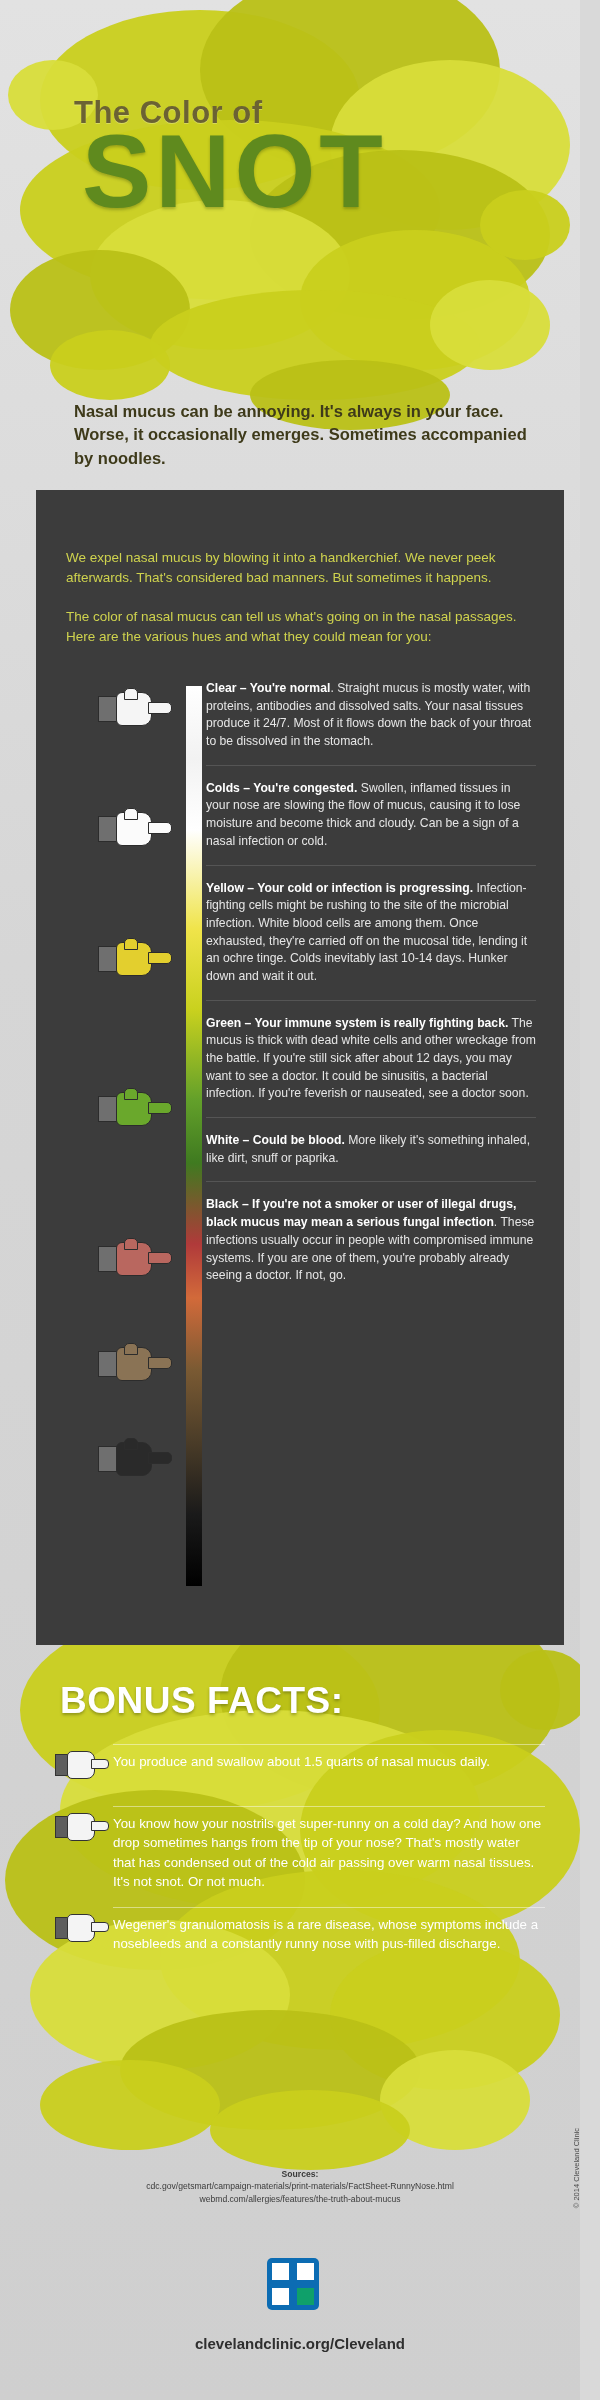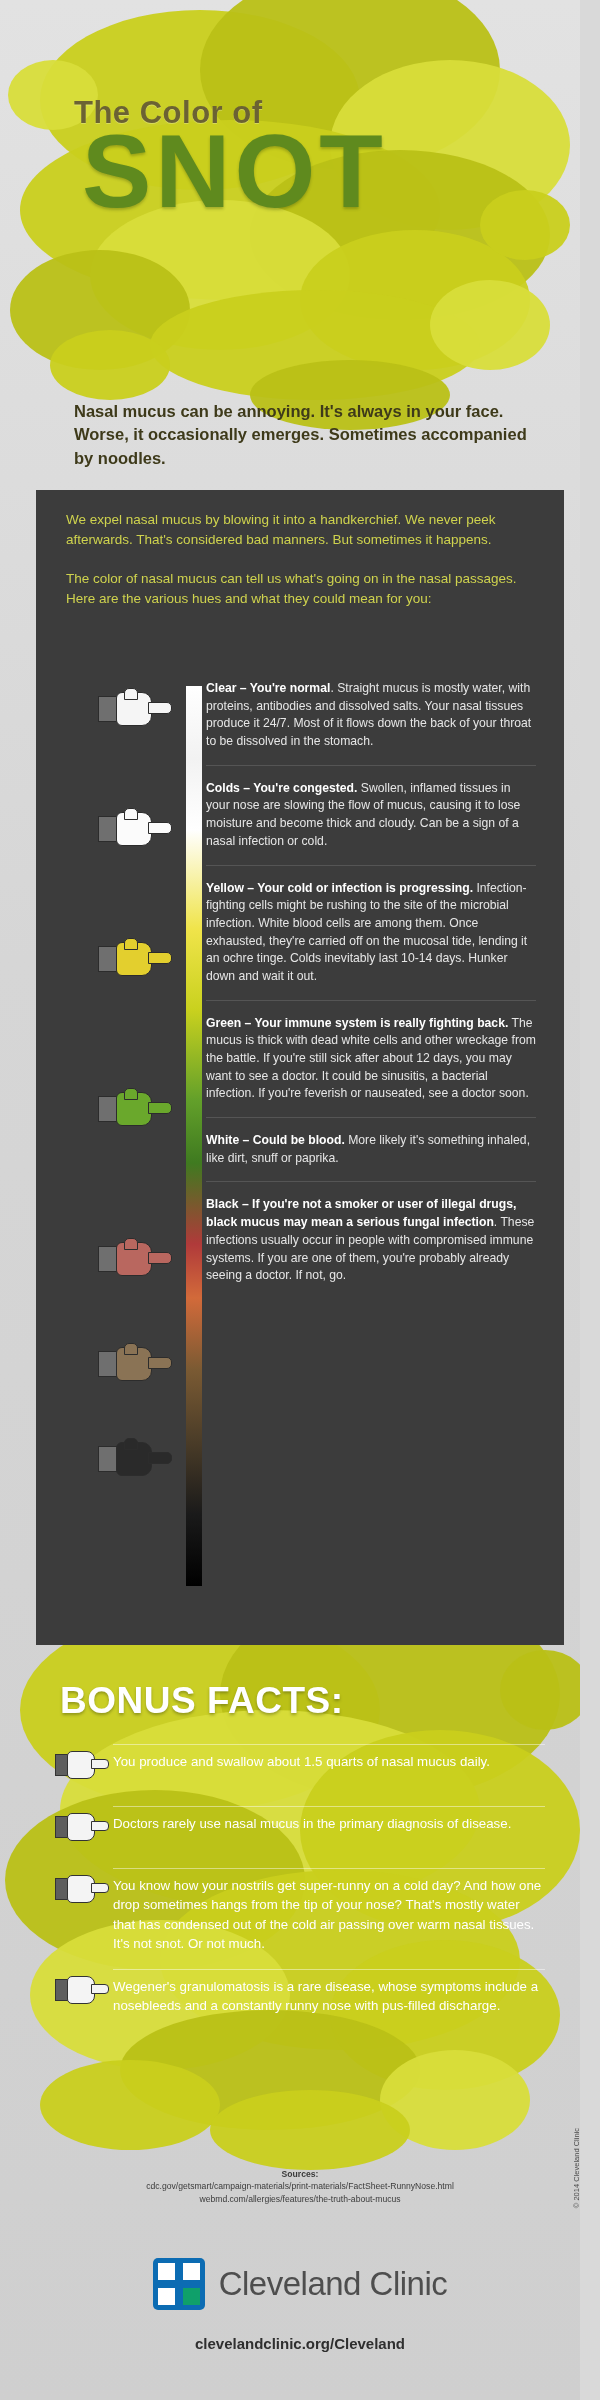--- a/index.html
+++ b/index.html
@@ -80,21 +80,21 @@
   
   .panel {
     position: absolute;
     left: 36px;
     top: 490px;
     width: 528px;
     height: 1155px;
     background: #3c3c3c;
     z-index: 4;
   }
-  .panel-inner { padding: 20px 30px 0 30px; }
+  .panel-inner { padding: 20px 30px 0 30px; margin-top: 38px; }
   .panel-p {
     color: #cfd34e;
     font-size: 13.5px;
     line-height: 1.5;
     margin: 0 0 18px 0;
   }
   .panel-p.second { color: #cfd34e; }
 
   
   .colorbar {
@@ -440,28 +440,20 @@
 
     <div class="bonus-item">
       <div class="bonus-hand">
         <div class="cuff"></div>
           <div class="fist"></div>
           <div class="finger"></div>
       </div>
       <p>You produce and swallow about 1.5 quarts of nasal mucus daily.</p>
     </div>
 
-    <div class="bonus-item">
-      <div class="bonus-hand">
-        <div class="cuff"></div>
-          <div class="fist"></div>
-          <div class="finger"></div>
-      </div>
-      <p>Doctors rarely use nasal mucus in the primary diagnosis of disease.</p>
-    </div>
 
     <div class="bonus-item">
       <div class="bonus-hand">
         <div class="cuff"></div>
           <div class="fist"></div>
           <div class="finger"></div>
       </div>
       <p>You know how your nostrils get super-runny on a cold day? And how one drop sometimes hangs from the tip of your nose? That's mostly water that has condensed out of the cold air passing over warm nasal tissues. It's not snot. Or not much.</p>
     </div>
 
@@ -485,18 +477,17 @@
 
   <div class="logo-row">
     <div class="logo-mark">
       <div class="q q1"></div>
       <div class="q q2"></div>
       <div class="q q3"></div>
       <div class="q q4"></div>
       <div class="cross"></div>
       <div class="cross2"></div>
     </div>
-    <div class="logo-text">Cleveland Clinic</div>
   </div>
 
   <div class="site">clevelandclinic.org/Cleveland</div>
 
 </div>
 
 </body></html>

